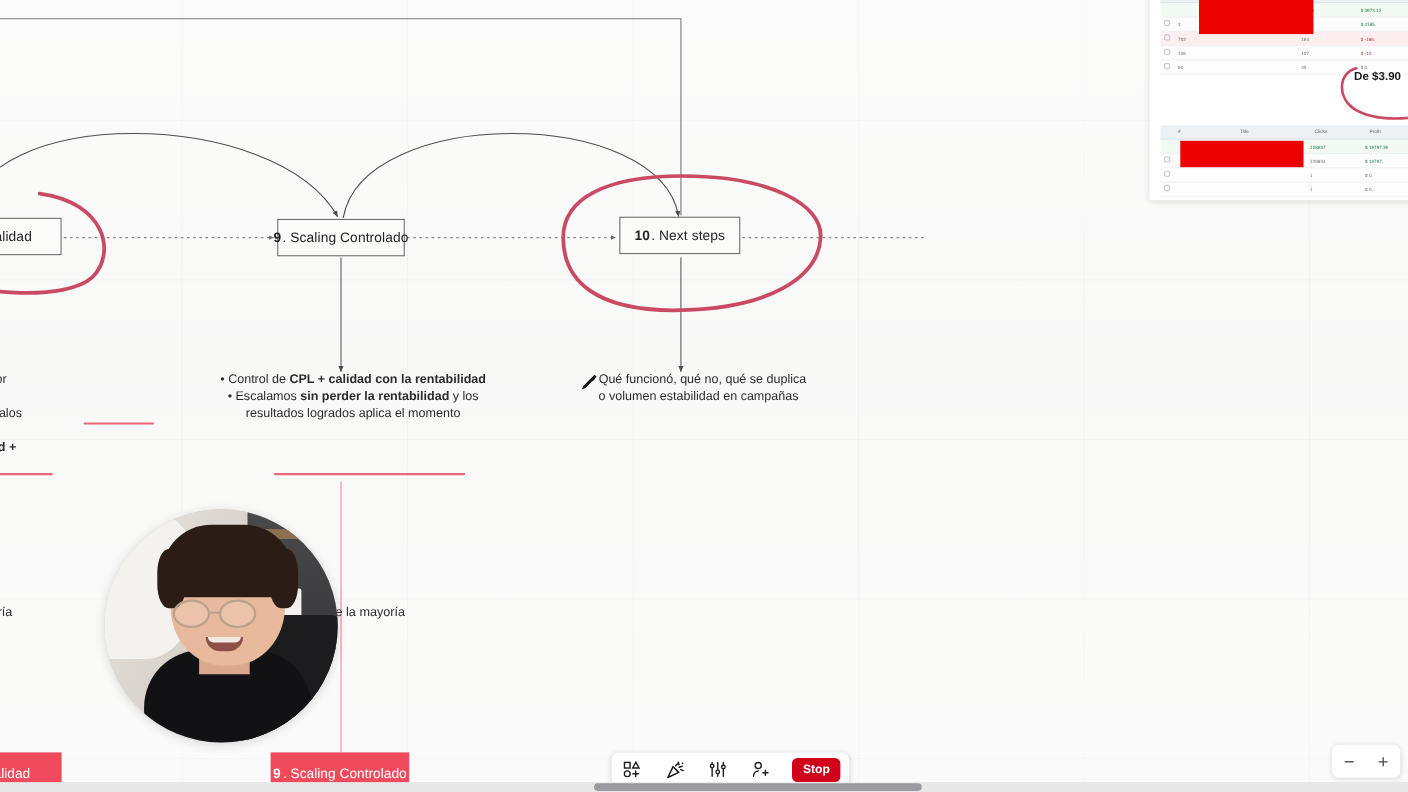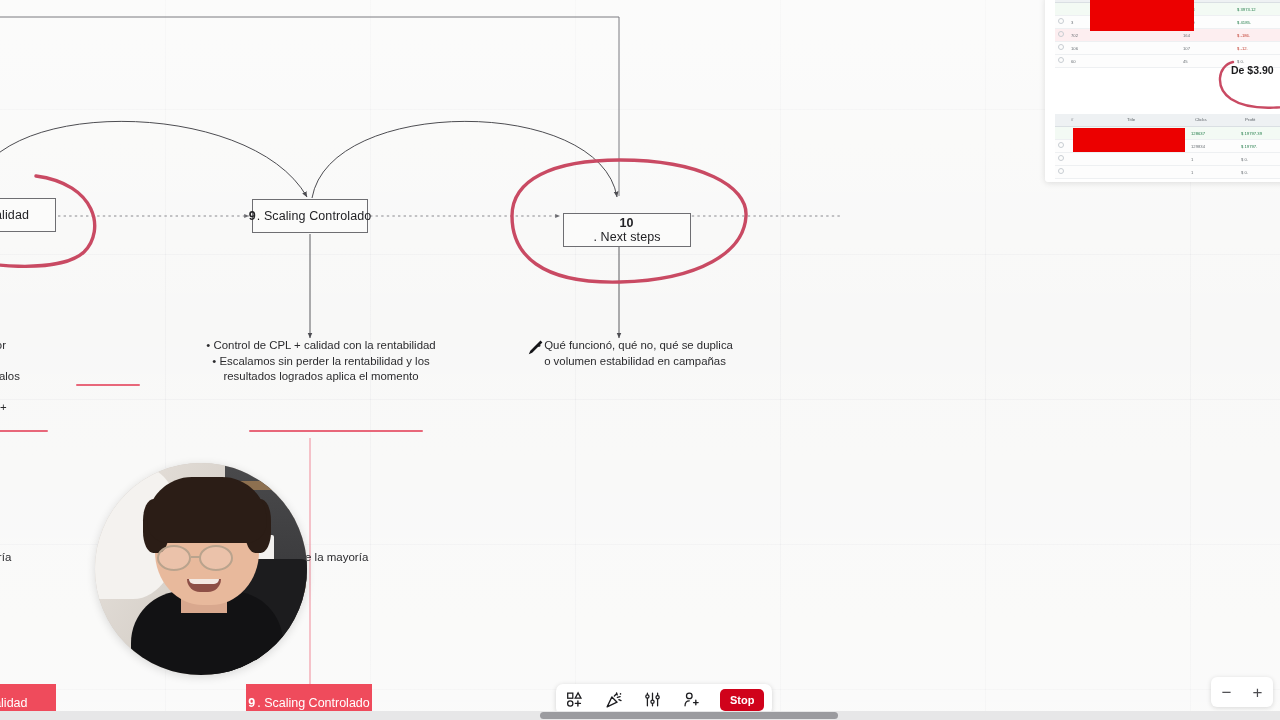--- a/index.html
+++ b/index.html
@@ -39,21 +39,21 @@
     height: 34px;
     display: flex; align-items: center; justify-content: center;
     font-size: 12.5px; color: #232326;
     white-space: nowrap;
     letter-spacing: .1px;
   }
   .node b { font-weight: 700; margin-right: 1px; }
 
   #node-quality { left: -56px; top: 198px; width: 112px; }
   #node-scaling { left: 252px;  top: 199px; width: 116px; }
-  #node-next    { left: 563px;  top: 213px; width: 128px; flex-direction: column; }
+  #node-next    { left: 563px;  top: 197px; width: 110px; }
 
   
   .node-red {
     position: absolute;
     background: #ef4b5c;
     border: none;
     height: 38px;
     display: flex; align-items: center; justify-content: center;
     color: #ffffff; font-size: 12.5px; white-space: nowrap;
   }
@@ -64,21 +64,21 @@
   
   .bullets {
     position: absolute;
     font-size: 11.4px;
     line-height: 15.5px;
     color: #2b2b2e;
     text-align: center;
   }
   .bullets .ln { white-space: nowrap; }
   .bullets .ln.l { text-align: left; }
-  .bullets strong { font-weight: 400; }
+  .bullets strong { font-weight: 700; }
 
   #txt-quality { left: -108px; top: 338px; width: 260px; text-align: left; }
   #txt-scaling { left: 190px;  top: 338px; width: 262px; }
   #txt-next    { left: 495px;  top: 338px; width: 280px; }
 
   .mini-label {
     position: absolute;
     font-size: 11.5px; color: #2b2b2e; white-space: nowrap;
   }
   #lbl-left-mayoria { left: -52px; top: 551px; }

